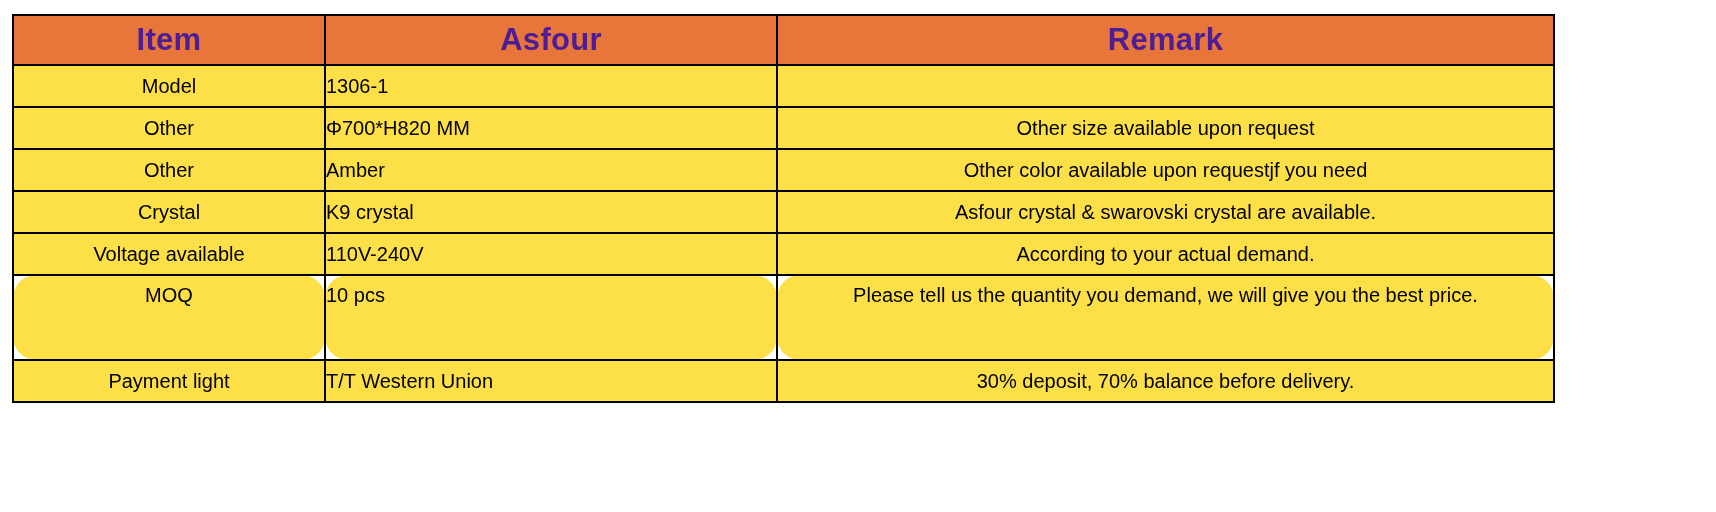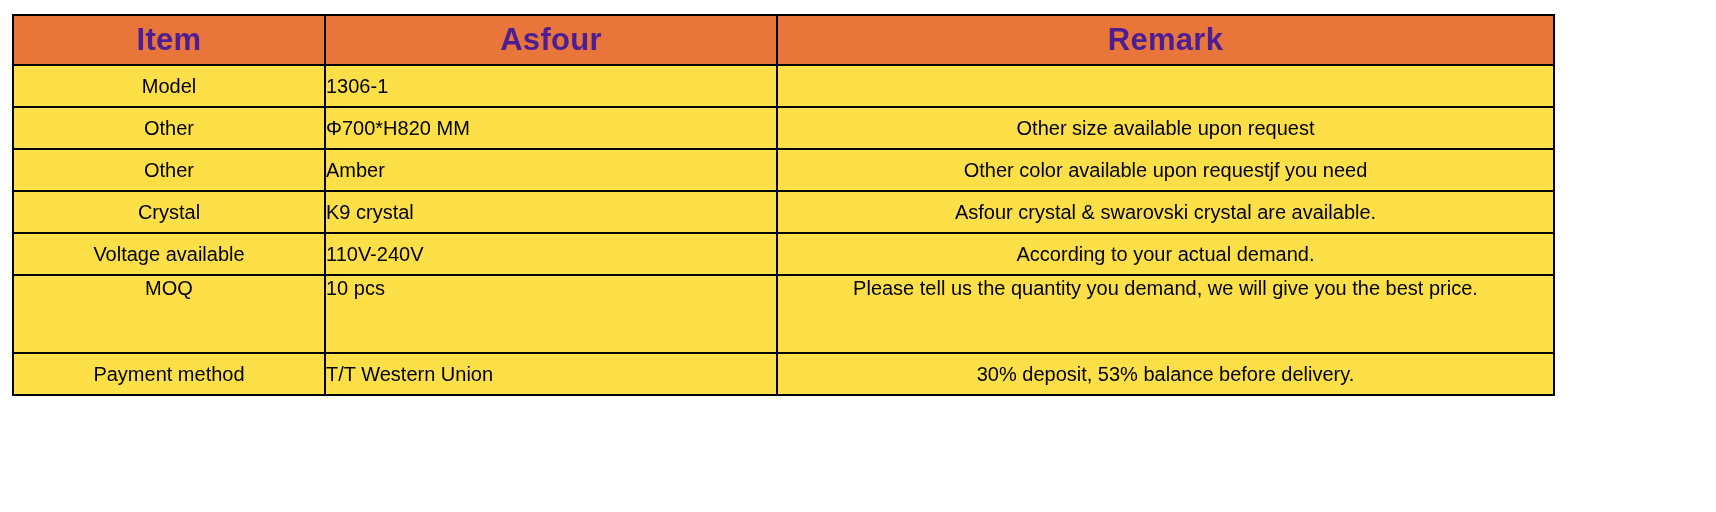--- a/index.html
+++ b/index.html
@@ -62,20 +62,22 @@
     text-align: left;
     padding: 2px 6px 2px 10px;
   }
   td.col-remark {
     text-align: center;
     padding: 2px 10px 2px 10px;
   }
   tr.tall td {
     height: 76px;
     vertical-align: top;
+    padding-top: 7px;
+    border-radius: 23px;
   }
   tr.tall td.col-item {
     vertical-align: top;
   }
 </style>
 </head>
 <body>
 
 <div class="sheet">
   <table class="spec">
@@ -116,19 +118,19 @@
         <td class="col-item">Voltage available</td>
         <td class="col-details">110V-240V</td>
         <td class="col-remark">According to your actual demand.</td>
       </tr>
       <tr class="tall">
         <td class="col-item">MOQ</td>
         <td class="col-details">10 pcs</td>
         <td class="col-remark">Please tell us the quantity you demand, we will give you the best price.</td>
       </tr>
       <tr>
-        <td class="col-item">Payment method</td>
+        <td class="col-item">Payment light</td>
         <td class="col-details">T/T Western Union</td>
-        <td class="col-remark">30% deposit, 53% balance before delivery.</td>
+        <td class="col-remark">30% deposit, 70% balance before delivery.</td>
       </tr>
     </tbody>
   </table>
 </div>
 
 </body></html>

